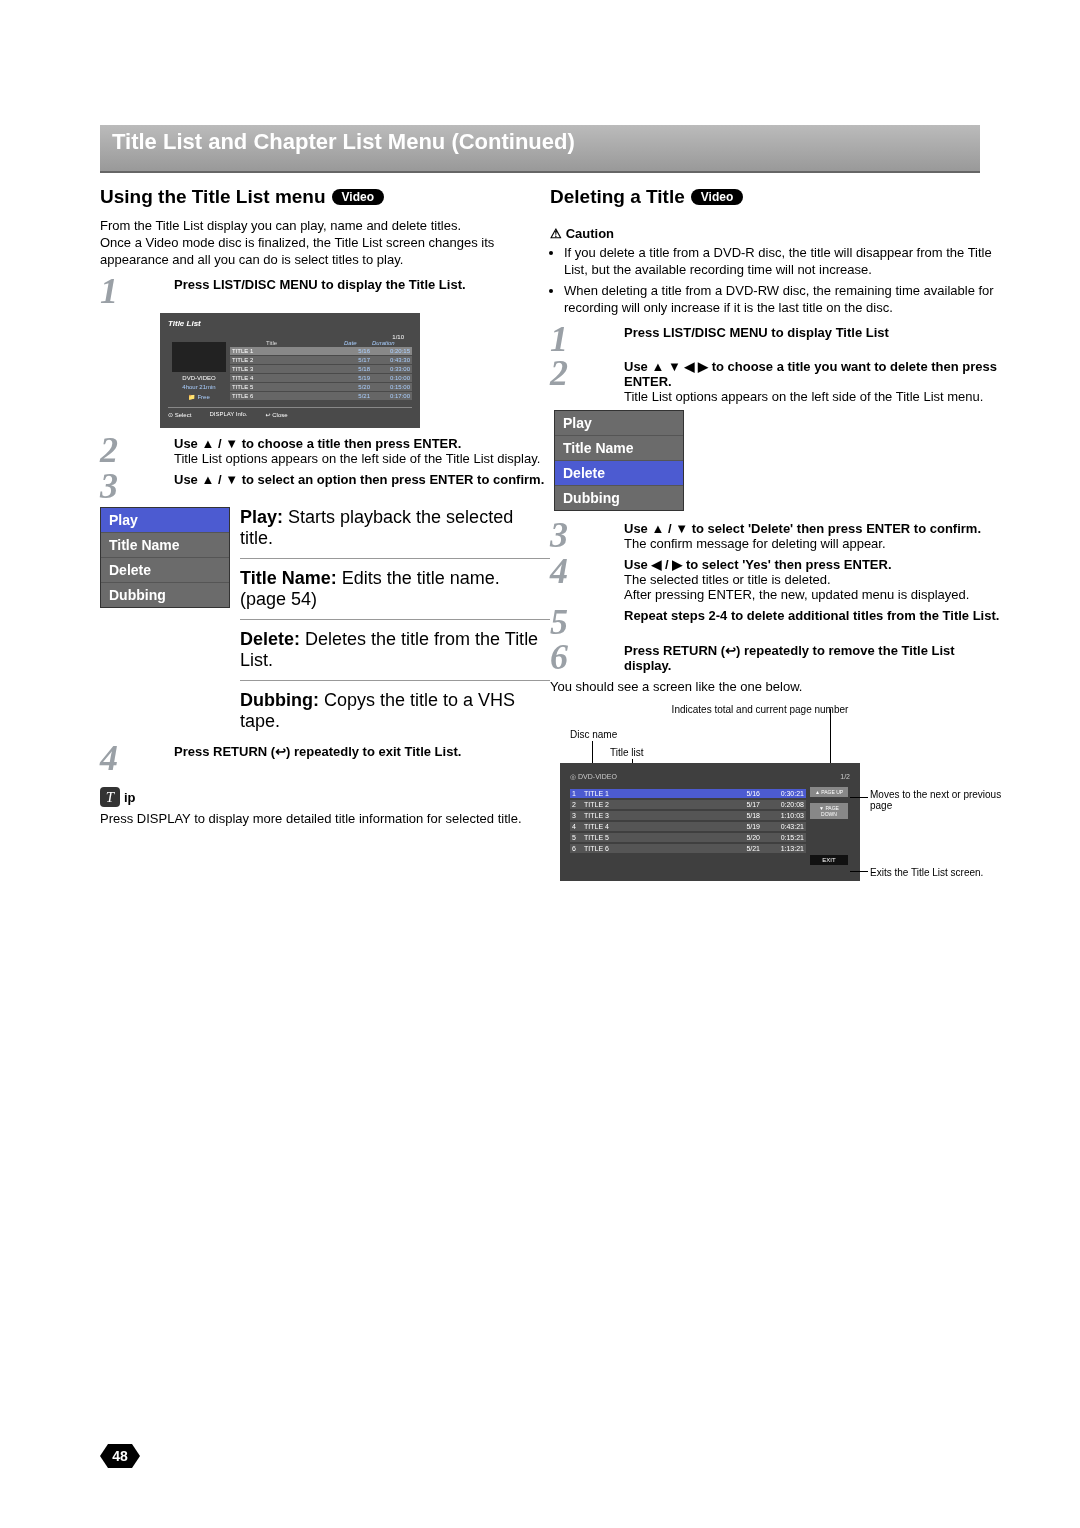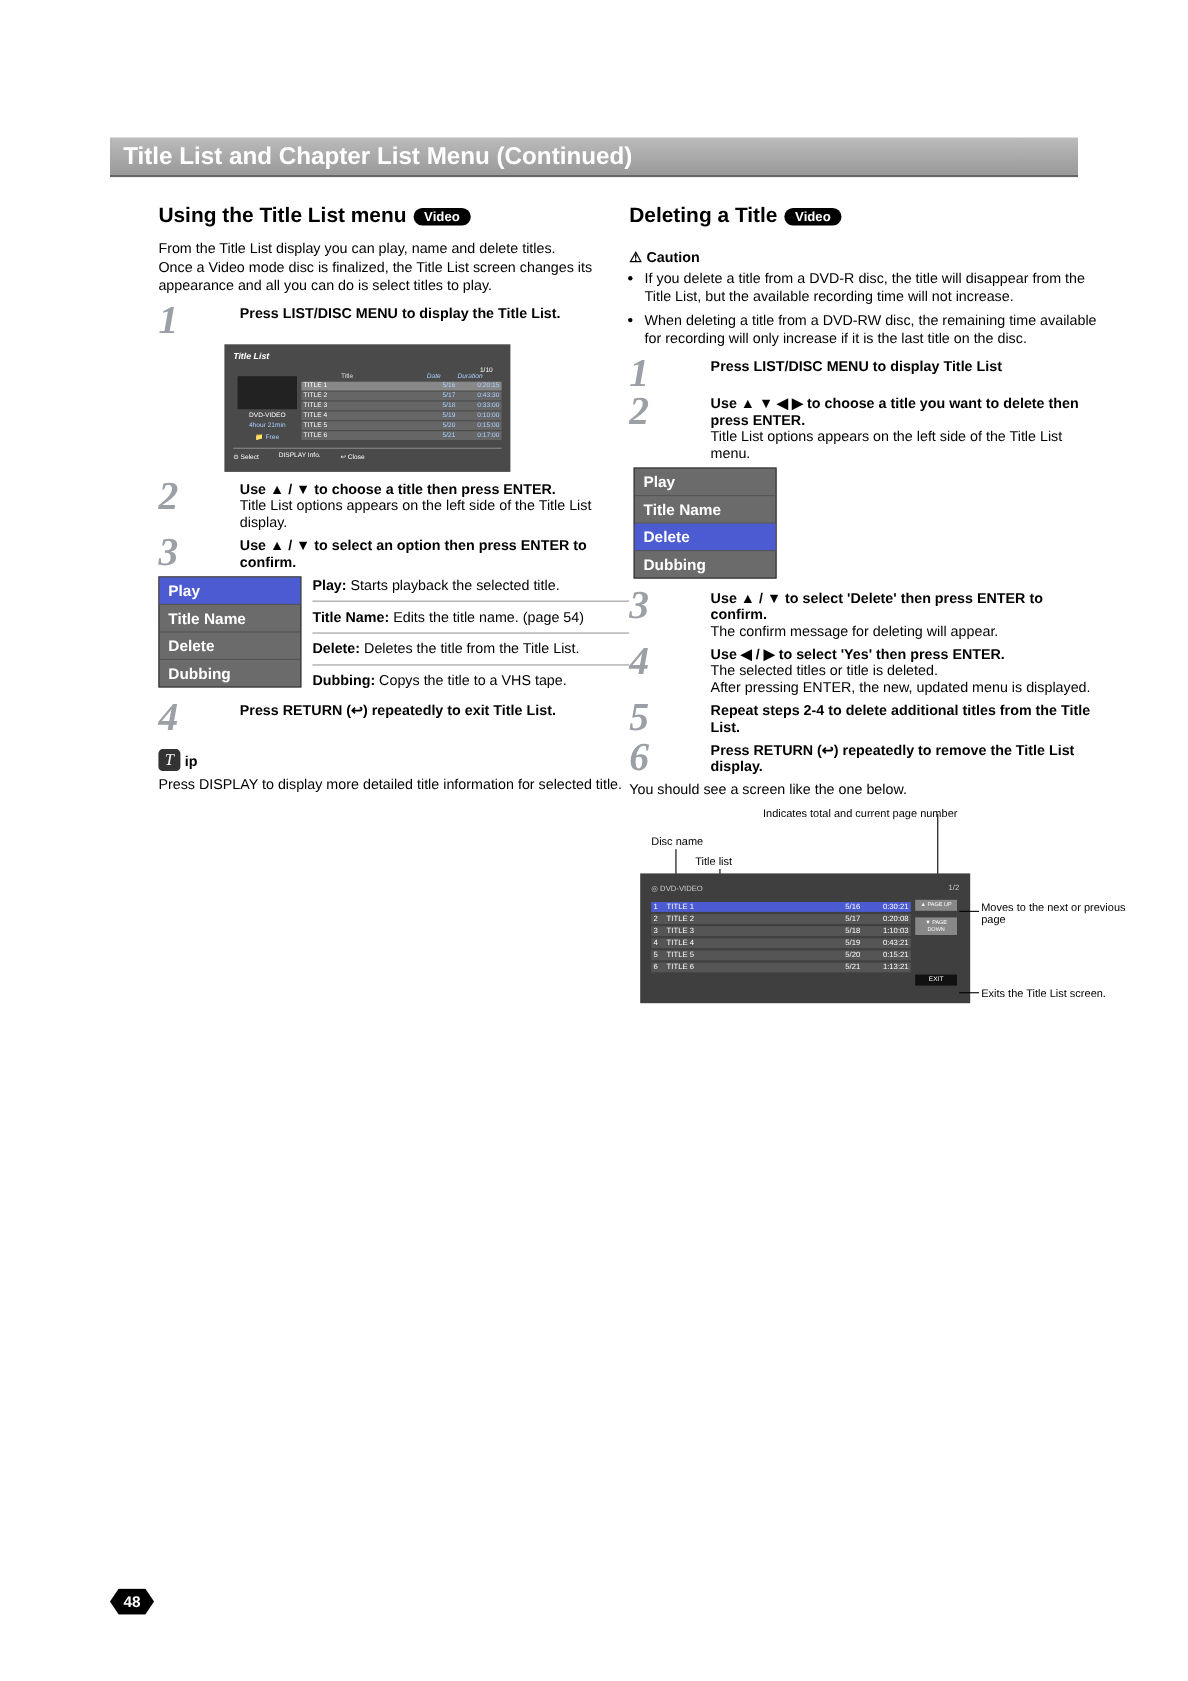--- a/index.html
+++ b/index.html
@@ -16,33 +16,32 @@
     margin: 0 auto;
     position: relative;
     box-sizing: border-box;
     padding: 110px 80px 60px 100px;
   }
   .page-title-bar {
     position: absolute;
     top: 125px;
     left: 100px;
     right: 100px;
-    height: 36px;
+    height: 48px;
     background: linear-gradient(#bbb, #999);
     color: #fff;
     font-weight: bold;
     font-size: 22px;
     padding: 4px 12px 0 12px;
     box-sizing: border-box;
     border-bottom: 2px solid #666;
   }
   .columns {
     display: flex;
     margin-top: 70px;
-    margin-left: 44px;
   }
   .col { width: 50%; }
   h2 {
     font-size: 19px;
     font-weight: bold;
     margin: 6px 0 6px;
     display: inline-flex;
     align-items: center;
     gap: 6px;
   }
@@ -109,21 +108,21 @@
     background:#6b6b6b;
     color:#fff;
     font-weight:bold;
     font-size:14px;
     width:128px;
     border:1px solid #333;
   }
   .opt-box .item { padding:4px 8px; border-bottom:1px solid #555; }
   .opt-box .item.sel { background:#4c5bd1; }
   .opt-box .item:last-child { border-bottom:none; }
-  .opt-desc { flex:1; font-size:13px; }
+  .opt-desc { flex:1; font-size:18px; }
   .opt-desc .row { margin-bottom:6px; }
   .opt-desc .row b { font-weight:bold; }
 
   
   .icon-box { display:flex; align-items:center; gap:4px; margin-top:14px; }
   .tip-icon {
     width:20px; height:20px; background:#333; border-radius:4px; color:#fff;
     display:flex; align-items:center; justify-content:center; font-style:italic;
     font-family: Georgia, serif; font-size:15px;
   }

